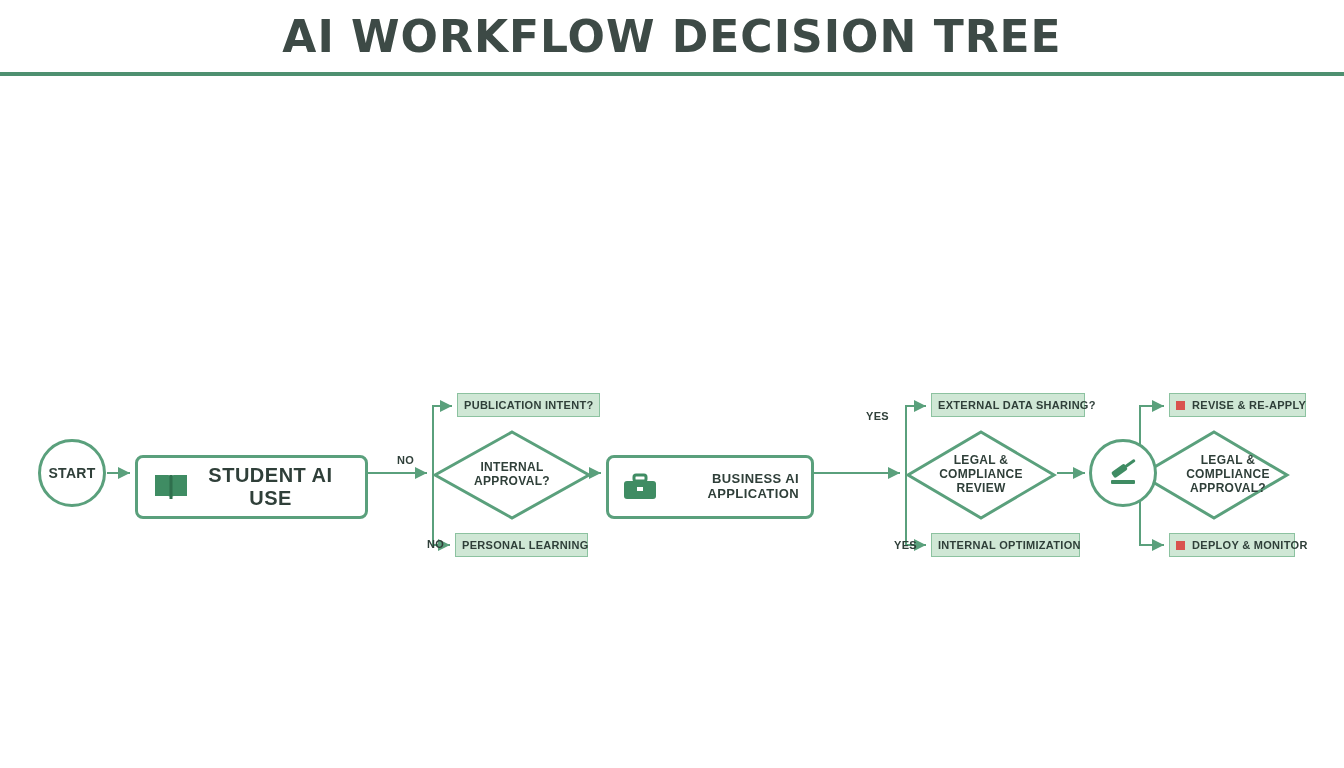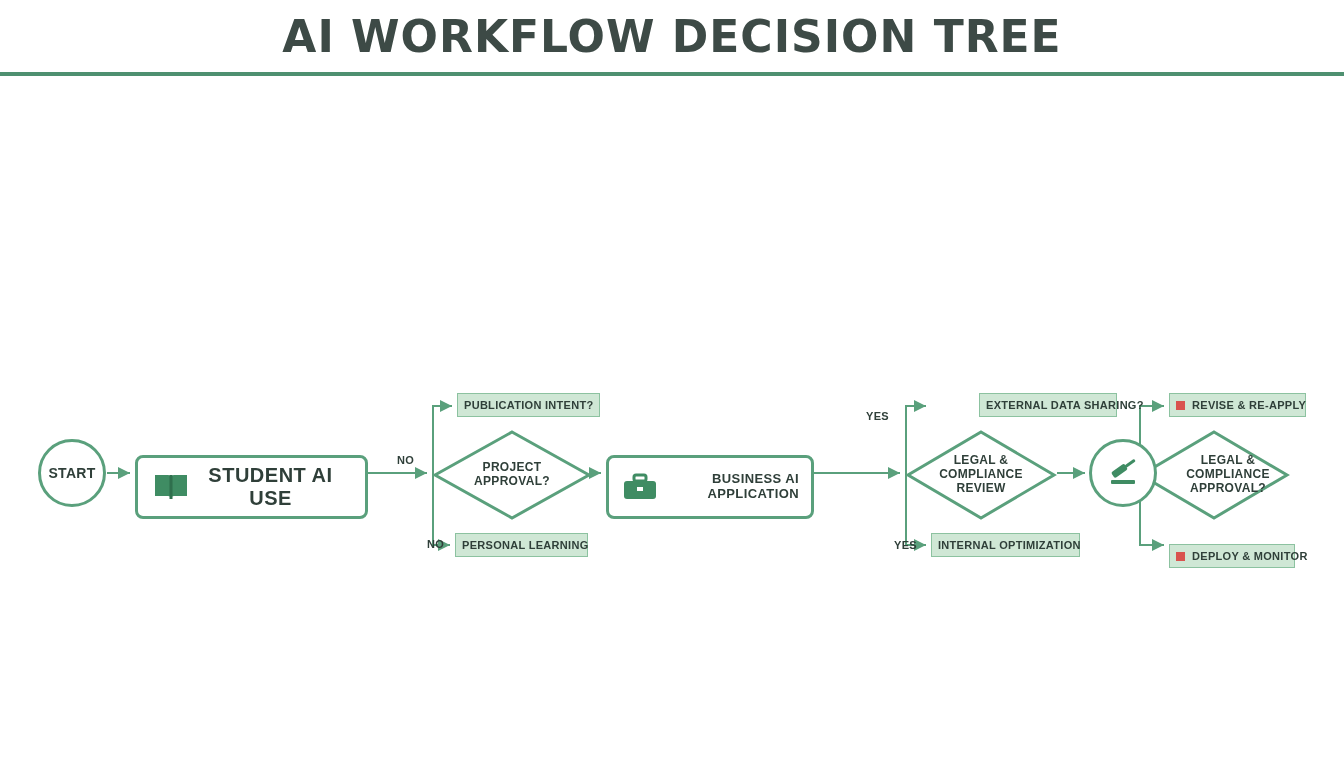--- a/index.html
+++ b/index.html
@@ -165,24 +165,24 @@
   .tag-box .sq {
     width: 9px;
     height: 9px;
     background: #d9534f;
     margin-right: 7px;
     flex: 0 0 auto;
   }
 
   #tag-publication { left: 457px; top: 317px; width: 143px; }
   #tag-personal    { left: 455px; top: 457px; width: 133px; }
-  #tag-external    { left: 931px; top: 317px; width: 138px; margin-left: 48px; }
+  #tag-external    { left: 931px; top: 317px; width: 154px; }
   #tag-internal    { left: 931px; top: 457px; width: 149px; }
   #tag-revise      { left: 1169px; top: 317px; width: 137px; align-items: center; }
-  #tag-deploy      { left: 1169px; top: 457px; width: 126px; margin-top: 11px; }
+  #tag-deploy      { left: 1169px; top: 457px; width: 126px; }
 
   
   .edge-label {
     position: absolute;
     font-size: 11px;
     font-weight: bold;
     color: #2f3f39;
     letter-spacing: 0.3px;
   }
   #lbl-no-research   { left: 397px; top: 378px; }
@@ -255,21 +255,21 @@
     </span>
     <span class="node-label">STUDENT AI USE</span>
   </div>
 
   <div class="diamond" id="node-research">
     <svg width="160" height="92" viewBox="0 0 160 92">
       <polygon points="80,3 157,46 80,89 3,46" fill="#ffffff" stroke="#5aa07c" stroke-width="3"></polygon>
     </svg>
     <div class="node-label">
       <div>
-        <div>PROJECT</div>
+        <div>INTERNAL</div>
         <div>APPROVAL?</div>
       </div>
     </div>
   </div>
 
   <div class="proc-box" id="node-business">
     <span class="icon-wrap">
       <svg width="38" height="32" viewBox="0 0 38 32">
         <rect x="13" y="4" width="12" height="6" rx="2" fill="none" stroke="#3f8c63" stroke-width="3"></rect>
         <rect x="3" y="10" width="32" height="18" rx="3" fill="#3f8c63"></rect>

